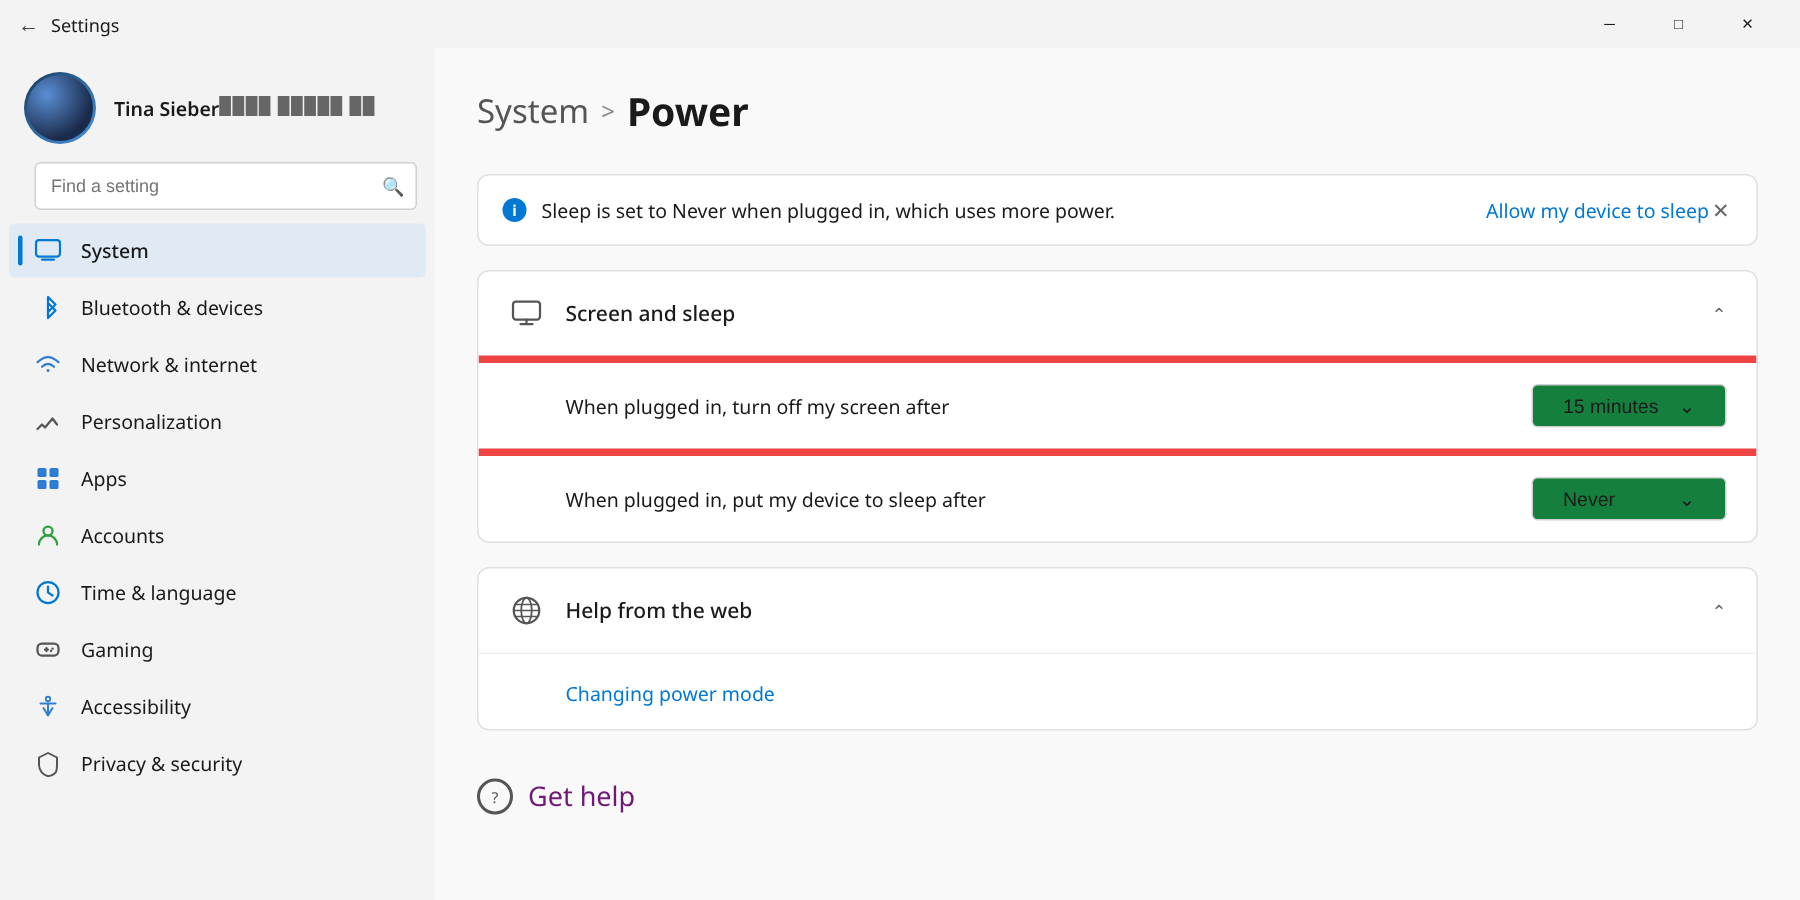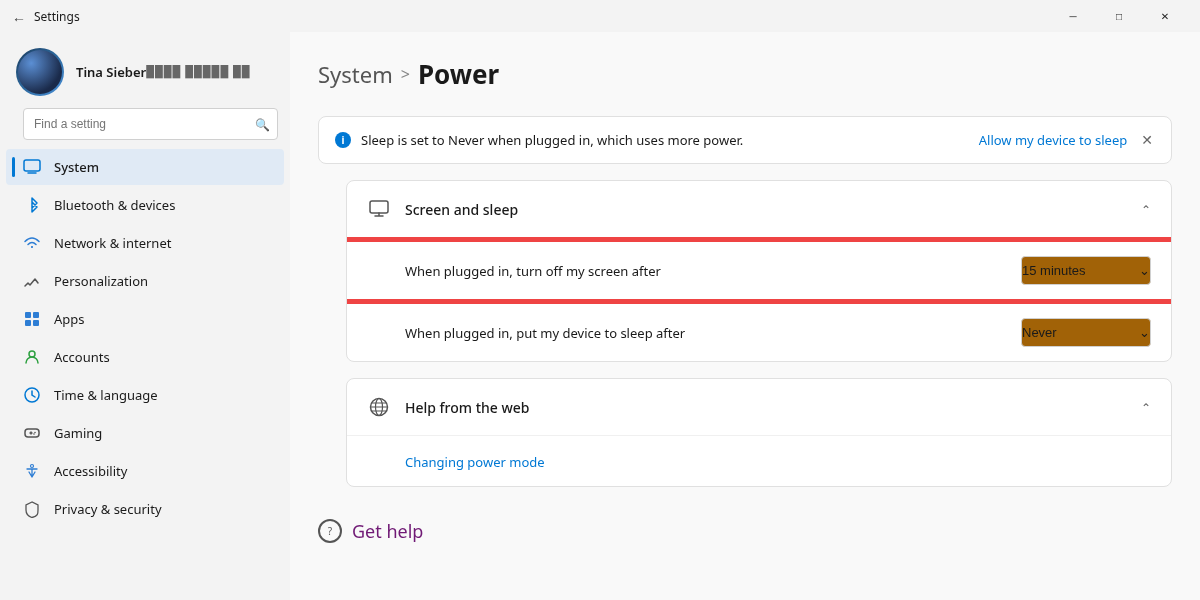--- a/index.html
+++ b/index.html
@@ -206,40 +206,38 @@
       align-items: center;
       justify-content: center;
       font-size: 10px;
       font-weight: bold;
       flex-shrink: 0;
     }
     .info-text { font-size: 13px; color: #1a1a1a; }
     .info-banner-right {
       display: flex;
       align-items: center;
-      gap: 12px;
     }
     .info-link { font-size: 13px; color: #0078d4; cursor: pointer; white-space: nowrap; }
     .close-btn {
       background: none;
       border: none;
       cursor: pointer;
       color: #666;
       font-size: 14px;
       padding: 0 2px;
     }
 
     
     .section-card {
       background: white;
       border: 1px solid #e0e0e0;
       border-radius: 8px;
       margin-bottom: 16px;
       overflow: hidden;
-      margin-left: 28px;
     }
     .section-header {
       display: flex;
       align-items: center;
       justify-content: space-between;
       padding: 16px 20px;
       cursor: pointer;
     }
     .section-header-left {
       display: flex;
@@ -263,24 +261,24 @@
       align-items: center;
       justify-content: space-between;
       padding: 14px 20px 14px 58px;
       border-top: 5px solid #ef4444;
     }
     .row-label { font-size: 13px; color: #1a1a1a; }
     .dropdown-btn {
       display: flex;
       align-items: center;
       gap: 6px;
-      background: #a16207;
+      background: #15803d;
       border: 1px solid #d0d0d0;
       border-radius: 4px;
-      padding: 6px 0;
+      padding: 6px 20px;
       font-size: 13px;
       cursor: pointer;
       color: #1a1a1a;
       min-width: 130px;
       justify-content: space-between;
     }
 
     .link-row {
       padding: 14px 20px 14px 58px;
       border-top: 1px solid #f0f0f0;

